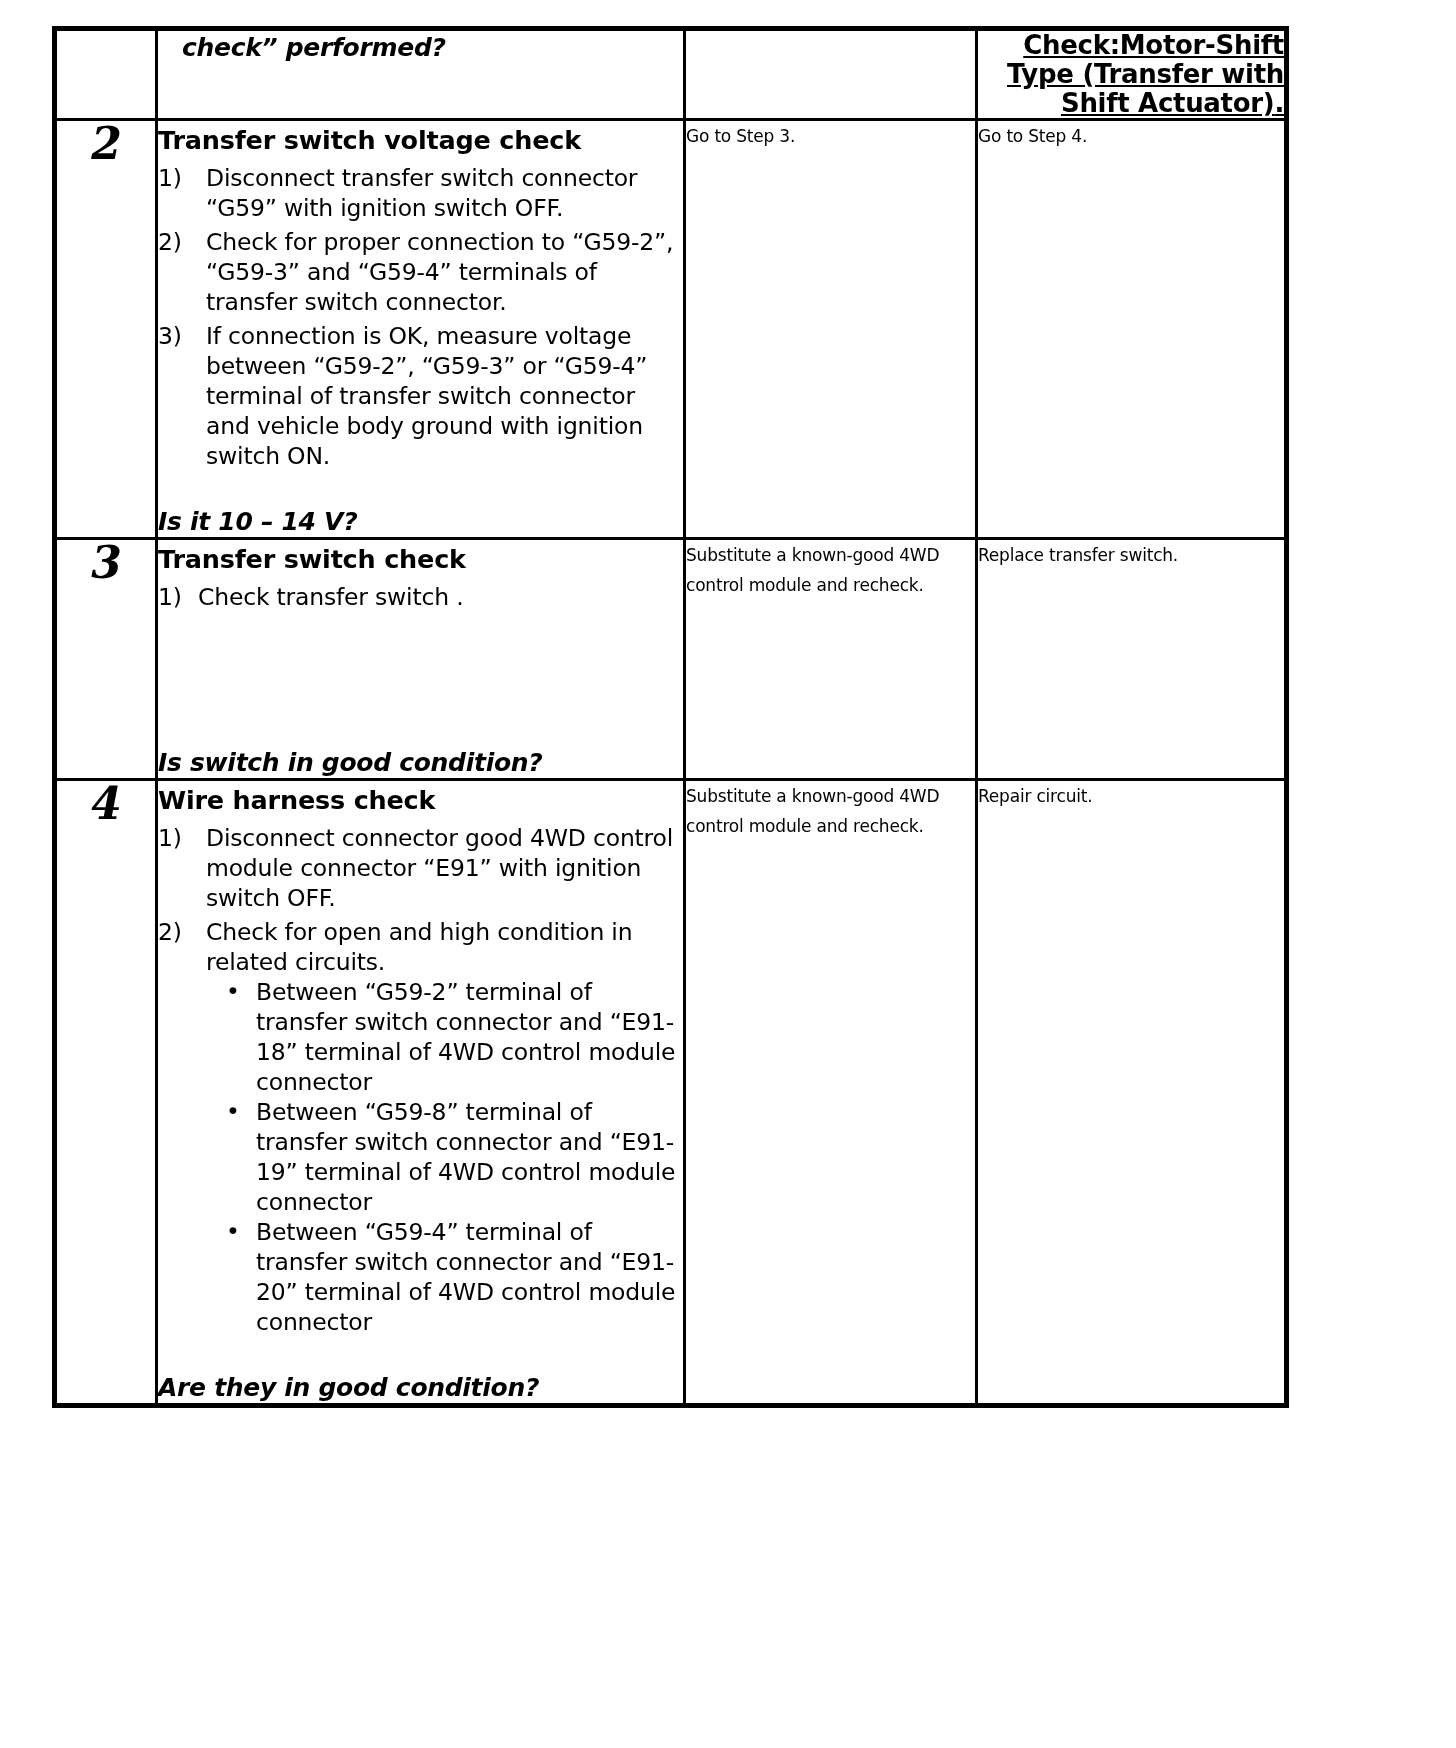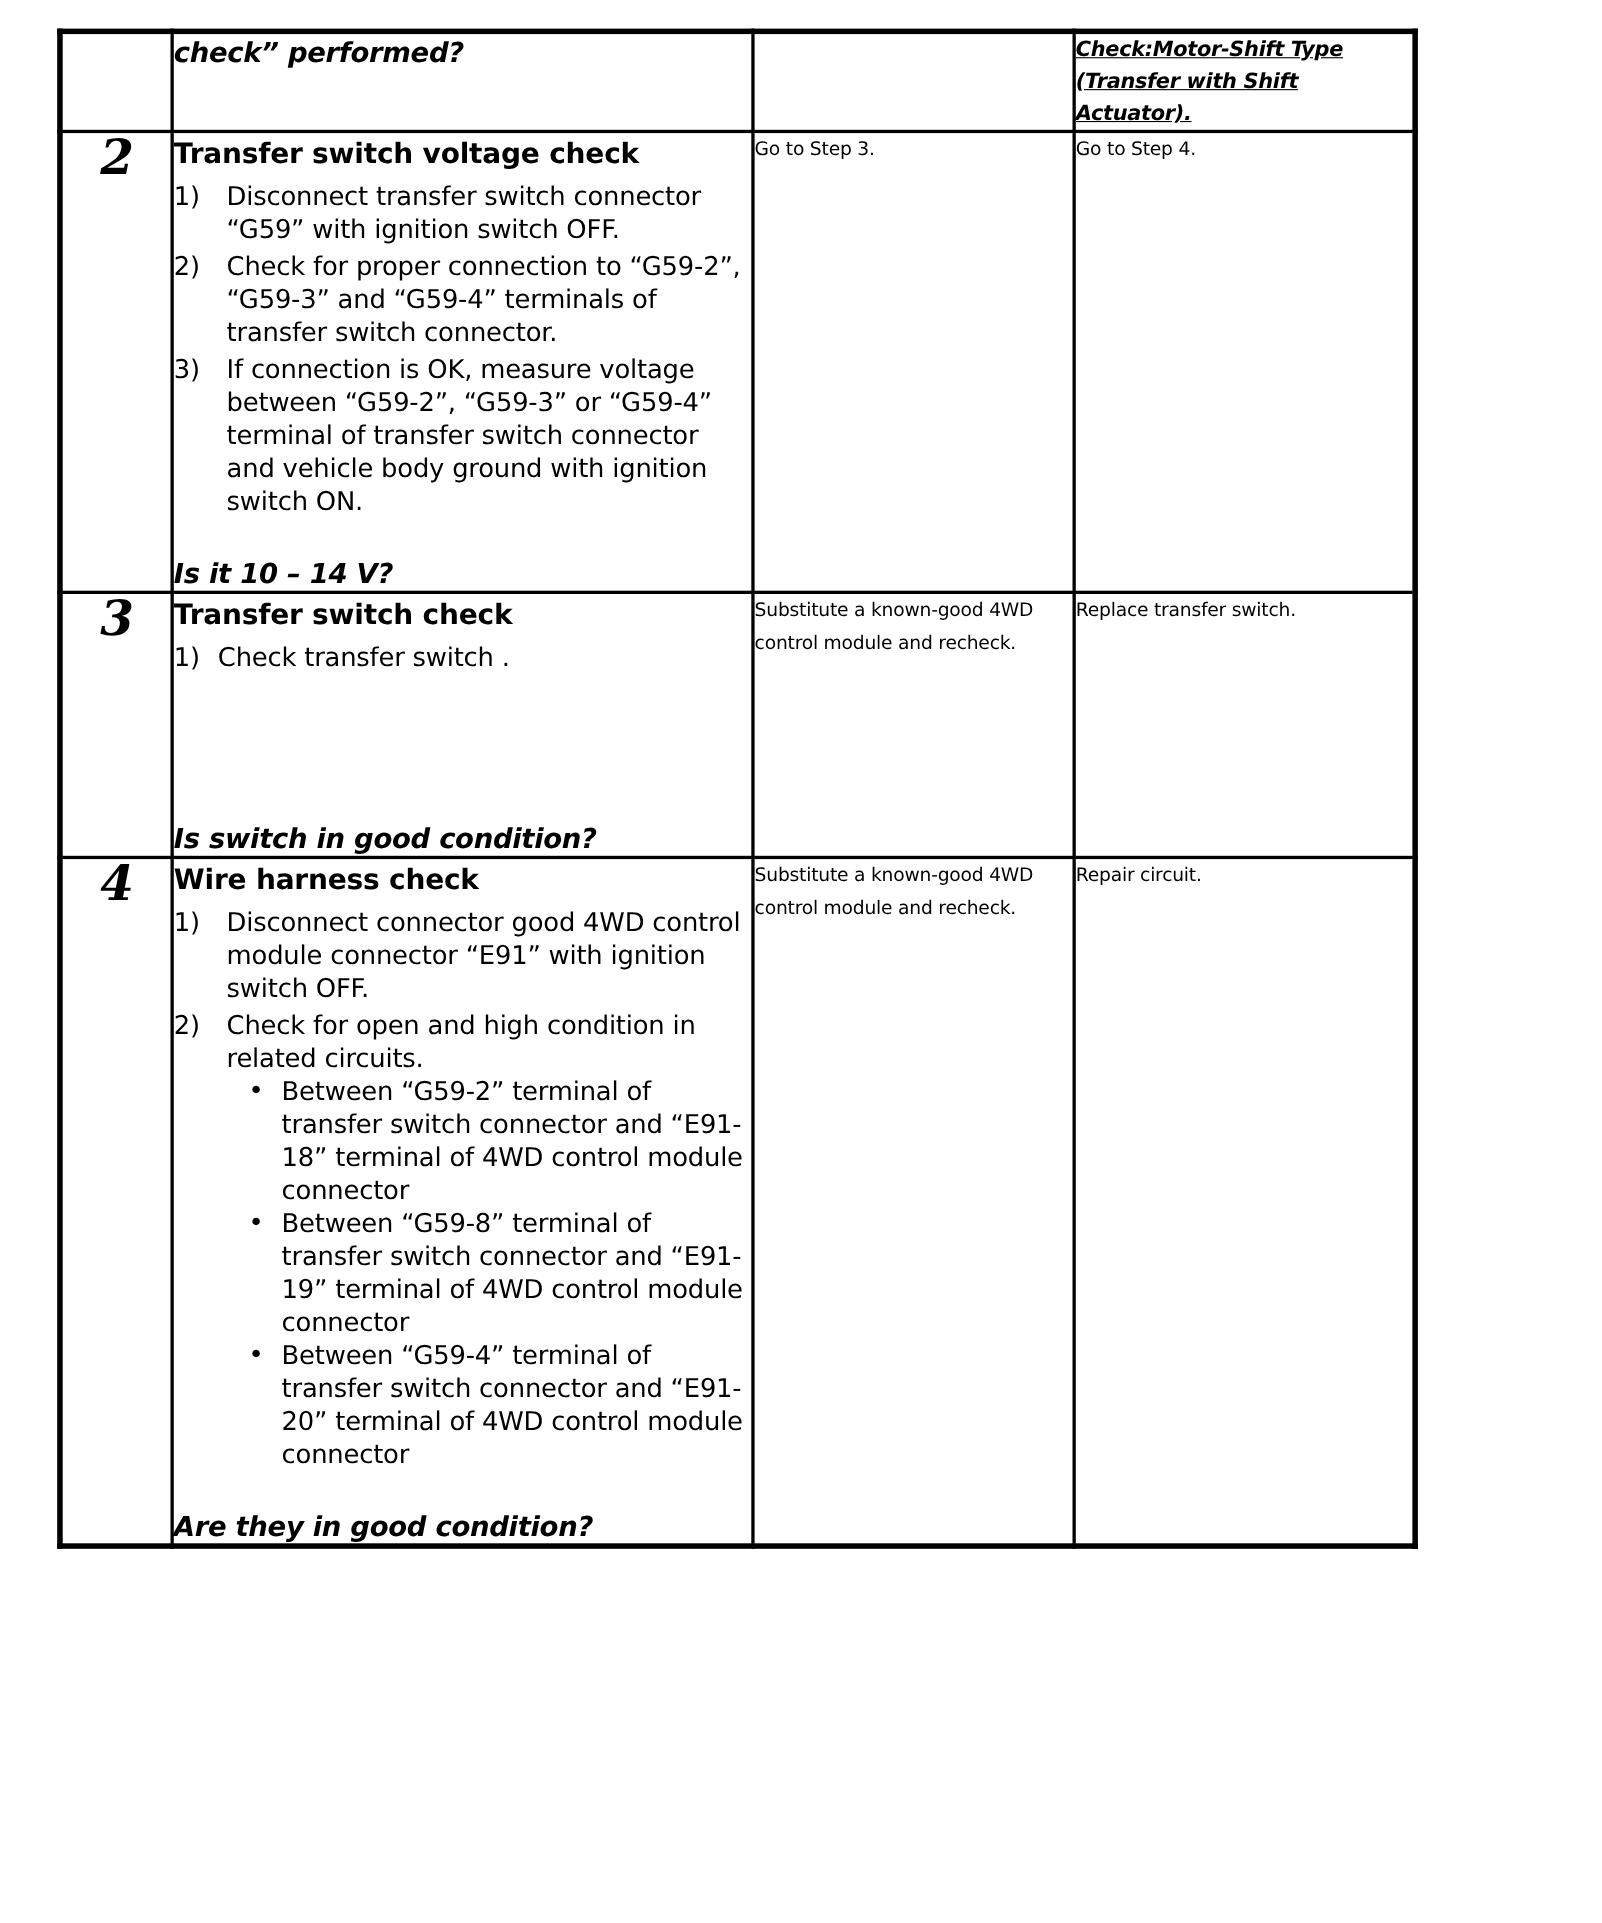--- a/index.html
+++ b/index.html
@@ -85,35 +85,36 @@
     font-weight: bold;
     font-style: italic;
     font-size: 25px;
     line-height: 30px;
     margin-top: 36px;
     letter-spacing: -0.3px;
   }
 
   .question.top {
     margin-top: 2px;
+    padding-left: 24px;
   }
 
   .result-text {
     font-size: 17px;
     line-height: 30px;
     letter-spacing: -0.2px;
   }
 
   .note-underline {
     font-weight: bold;
-    font-style: italic;
-    font-size: 19px;
+    font-size: 26px;
     line-height: 29px;
     text-decoration: underline;
     letter-spacing: -0.3px;
+    text-align: right;
   }
   .note-underline .tail {
     text-decoration: none;
   }
 
   ol.steps {
     list-style: none;
     margin: 0;
     padding: 0;
   }

